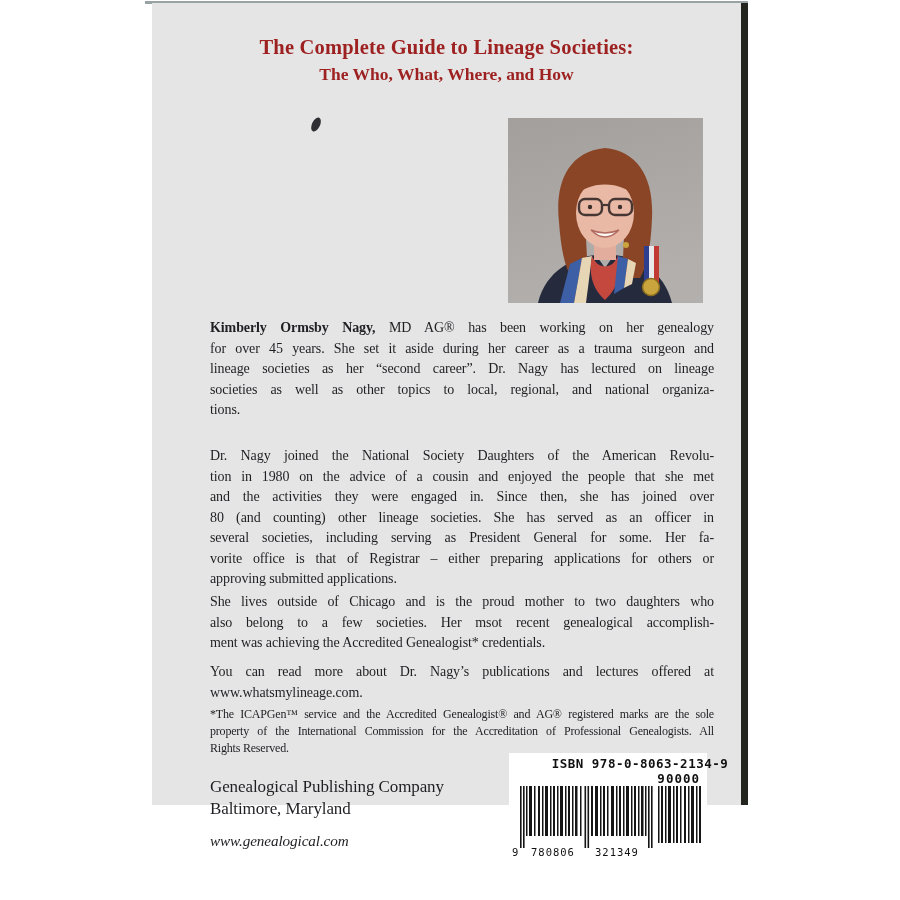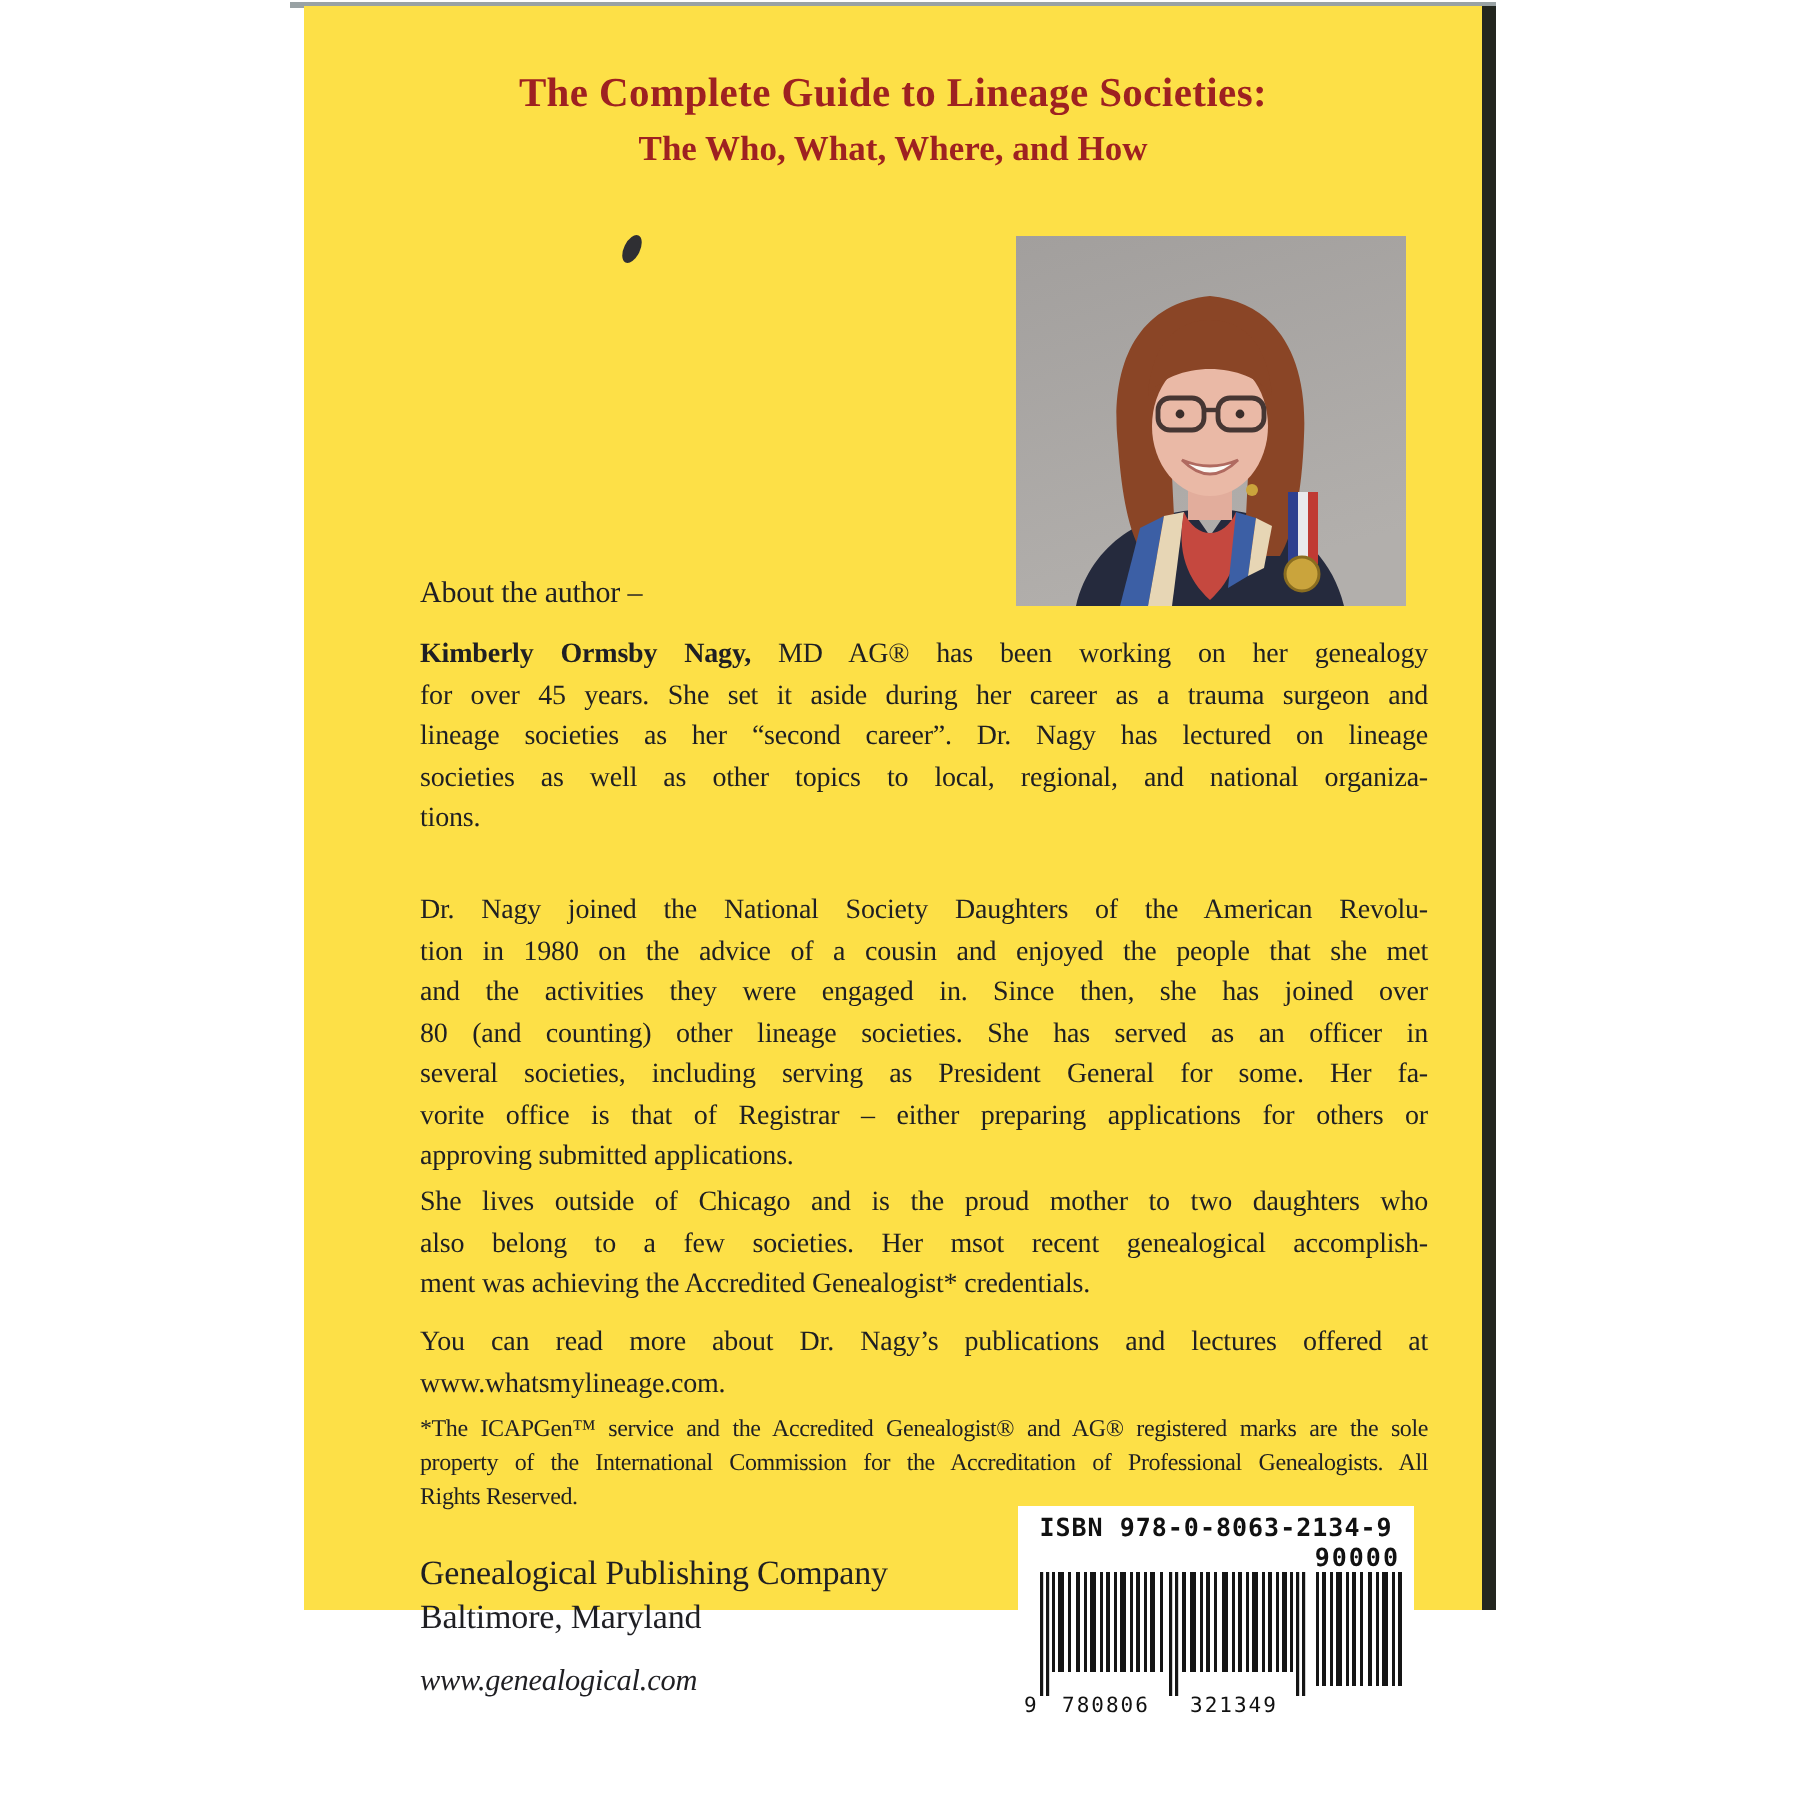--- a/index.html
+++ b/index.html
@@ -3,21 +3,21 @@
 <meta charset="utf-8">
 <style>
   html,body{margin:0;padding:0;}
   body{
     width:900px;height:900px;position:relative;background:#ffffff;
     font-family:"Liberation Serif",serif;overflow:hidden;
   }
   .top-edge{position:absolute;left:145px;top:1px;width:603px;height:3px;background:#99a2a4;}
   .cover{
     position:absolute;left:152px;top:3px;width:589px;height:802px;
-    background:#fde047;border-right:7px solid #23261f;
+    background:#e5e5e5;border-right:7px solid #23261f;
   }
   .book-title{position:absolute;left:0;top:33px;width:100%;font-size:20.5px;font-weight:bold;letter-spacing:.2px;}
   
   .ink-spot{position:absolute;left:160px;top:114px;width:8px;height:15px;background:#2f2f33;border-radius:50% 50% 50% 50%;transform:rotate(26deg);}
   
   .photo{position:absolute;left:356px;top:115px;width:195px;height:185px;}
   
   .txt{position:absolute;left:58px;width:504px;color:#1f1f23;font-size:14px;line-height:20.5px;letter-spacing:-0.1px;}
   .heading{top:284px;font-size:15px;}
   .para1{top:315px;}
@@ -27,21 +27,21 @@
   .footnote{top:703px;font-size:12px;line-height:17px;letter-spacing:-0.2px;}
   .tline{white-space:nowrap;text-align:justify;text-align-last:justify;}
   .lines > .tline:last-child{text-align-last:left;}
   .bold{font-weight:bold;}
   .publisher{top:773px;font-size:17px;line-height:21.5px;}
   .website{top:828px;font-size:15.2px;}
   .publisher .tline,.website .tline{text-align:left;text-align-last:left;}
   
   .barcode-box{position:absolute;left:357px;top:750px;width:198px;height:113px;background:#ffffff;}
   .isbn-line{position:absolute;left:0;top:3px;width:100%;text-align:center;
-    font-family:"DejaVu Sans Mono",monospace;font-size:12.5px;font-weight:600;color:#111;letter-spacing:0.5px;white-space:nowrap;}
+    font-family:"DejaVu Sans Mono",monospace;font-size:12.5px;font-weight:600;color:#111;letter-spacing:0.5px;white-space:nowrap;padding-left:32px;}
   .addon-code{position:absolute;right:7px;top:18px;font-family:"DejaVu Sans Mono",monospace;font-size:12.5px;font-weight:600;color:#111;letter-spacing:1px;}
   .bars-svg{position:absolute;left:3px;top:33px;}
   .bars-svg text{font-family:"DejaVu Sans Mono",monospace;font-size:10.5px;letter-spacing:1px;fill:#111;}
 </style>
 </head>
 <body>
 
 <div class="top-edge"></div>
 
 <div class="cover">
@@ -85,21 +85,20 @@
     <path d="M120,141 L128,145 L124,166 L116,170 Z" fill="#e7d6b5"></path>
 
     <rect x="136" y="128" width="5" height="36" fill="#2e3f8f"></rect>
     <rect x="141" y="128" width="5" height="36" fill="#e9e9ec"></rect>
     <rect x="146" y="128" width="5" height="36" fill="#c03a33"></rect>
     <circle cx="143" cy="169" r="8.5" fill="#caa43c" stroke="#8a6d20" stroke-width="1.5"></circle>
 
     <circle cx="118" cy="127" r="3" fill="#caa43c"></circle>
   </svg>
 
-  <div class="txt heading" style="position:absolute;">About the author –</div>
 
   <div class="txt para1" style="position:absolute;">
     <div class="tline"><span class="bold">Kimberly Ormsby Nagy,</span><span> MD AG® has been working on her genealogy</span></div>
     <div class="lines">
         <div class="tline">for over 45 years. She set it aside during her career as a trauma surgeon and</div>
         <div class="tline">lineage societies as her “second career”. Dr. Nagy has lectured on lineage</div>
         <div class="tline">societies as well as other topics to local, regional, and national organiza-</div>
         <div class="tline">tions.</div>
       </div>
   </div>

